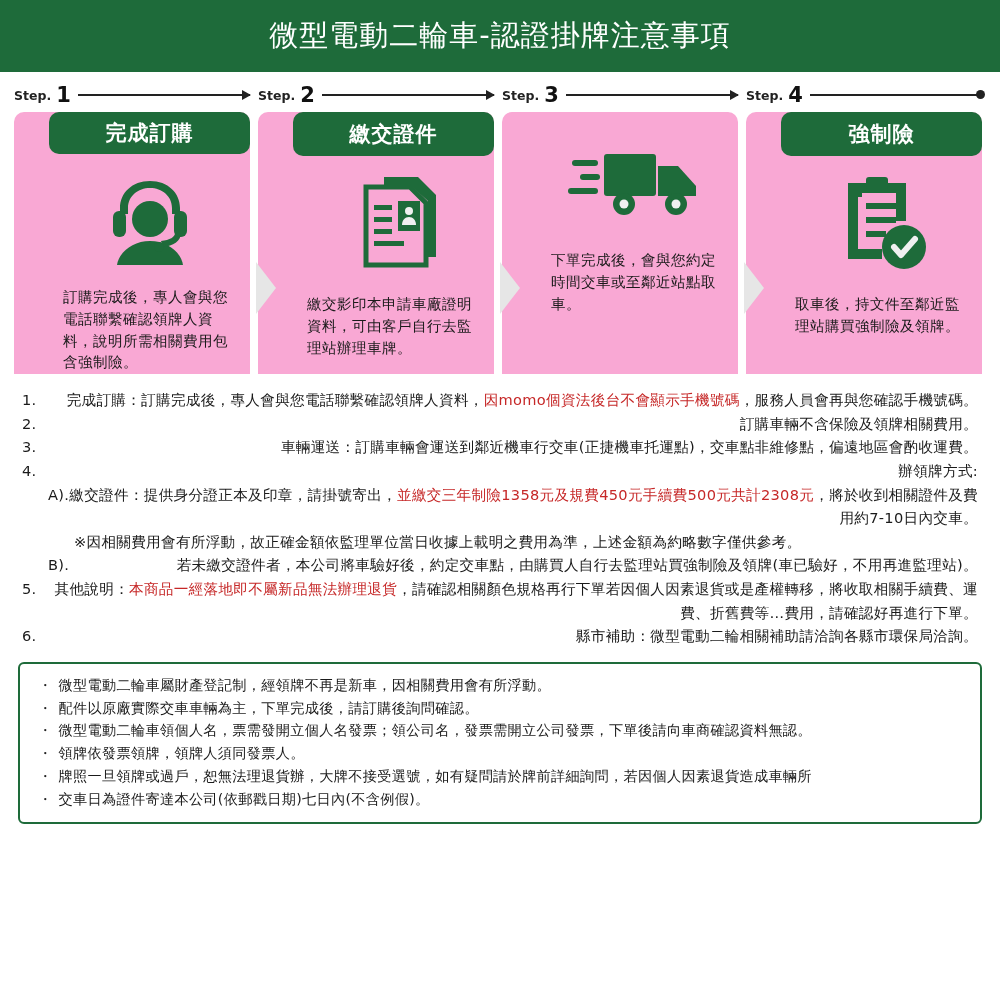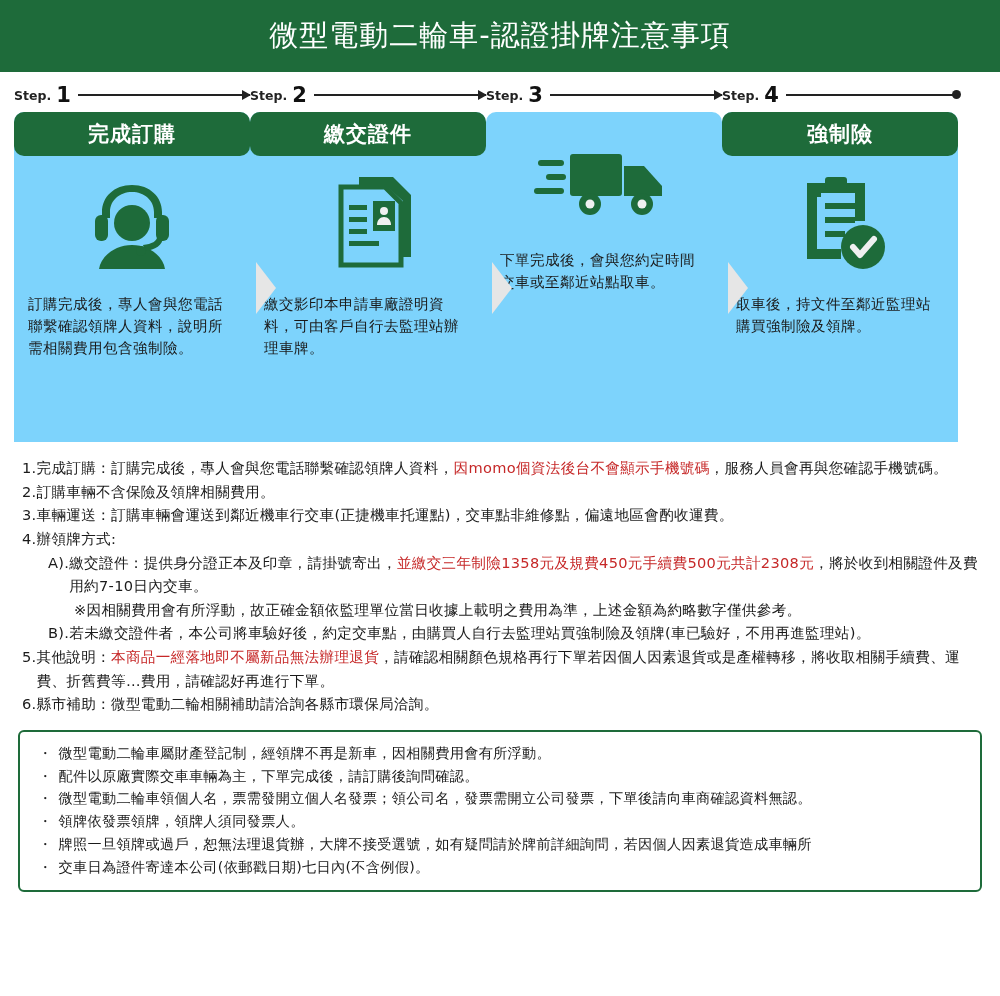--- a/index.html
+++ b/index.html
@@ -29,20 +29,21 @@
   .header-title {
     font-size: 29px;
     font-weight: normal;
     letter-spacing: 1px;
   }
 
   
   .steps {
     display: flex;
     padding: 10px 14px 0 14px;
+    gap: 8px;
   }
   .step-col {
     width: 236px;
     display: flex;
     flex-direction: column;
   }
   .step-arrowline {
     display: flex;
     align-items: center;
     height: 26px;
@@ -79,26 +80,27 @@
     border: none;
     right: -3px; top: -4px;
     width: 9px; height: 9px;
     border-radius: 50%;
     background: #222;
   }
 
   .step-card {
     position: relative;
     margin-top: 4px;
-    background: #7dd3fc;
+    background: #f9a8d4;
     border-radius: 10px 10px 0 0;
-    height: 330px;
+    height: 262px;
     display: flex;
     flex-direction: column;
     overflow: visible;
+    padding-left: 35px;
   }
   .step-head {
     background: #1e6b3a;
     color: #fff;
     border-radius: 10px;
     height: 44px;
     display: flex;
     align-items: center;
     justify-content: center;
     font-size: 21px;
@@ -144,21 +146,21 @@
     letter-spacing: 0.3px;
   }
   .note-row {
     display: flex;
     align-items: flex-start;
   }
   .note-idx {
     flex: 0 0 auto;
     white-space: nowrap;
   }
-  .note-body { flex: 1 1 auto; }
+  .note-body { flex: 1 1 auto; text-align: right; }
   .sub-row {
     display: flex;
     align-items: flex-start;
     padding-left: 26px;
   }
   .sub-idx { flex: 0 0 auto; white-space: nowrap; }
   .ind2 { padding-left: 52px; }
   .red { color: #c62828; }
 
   

